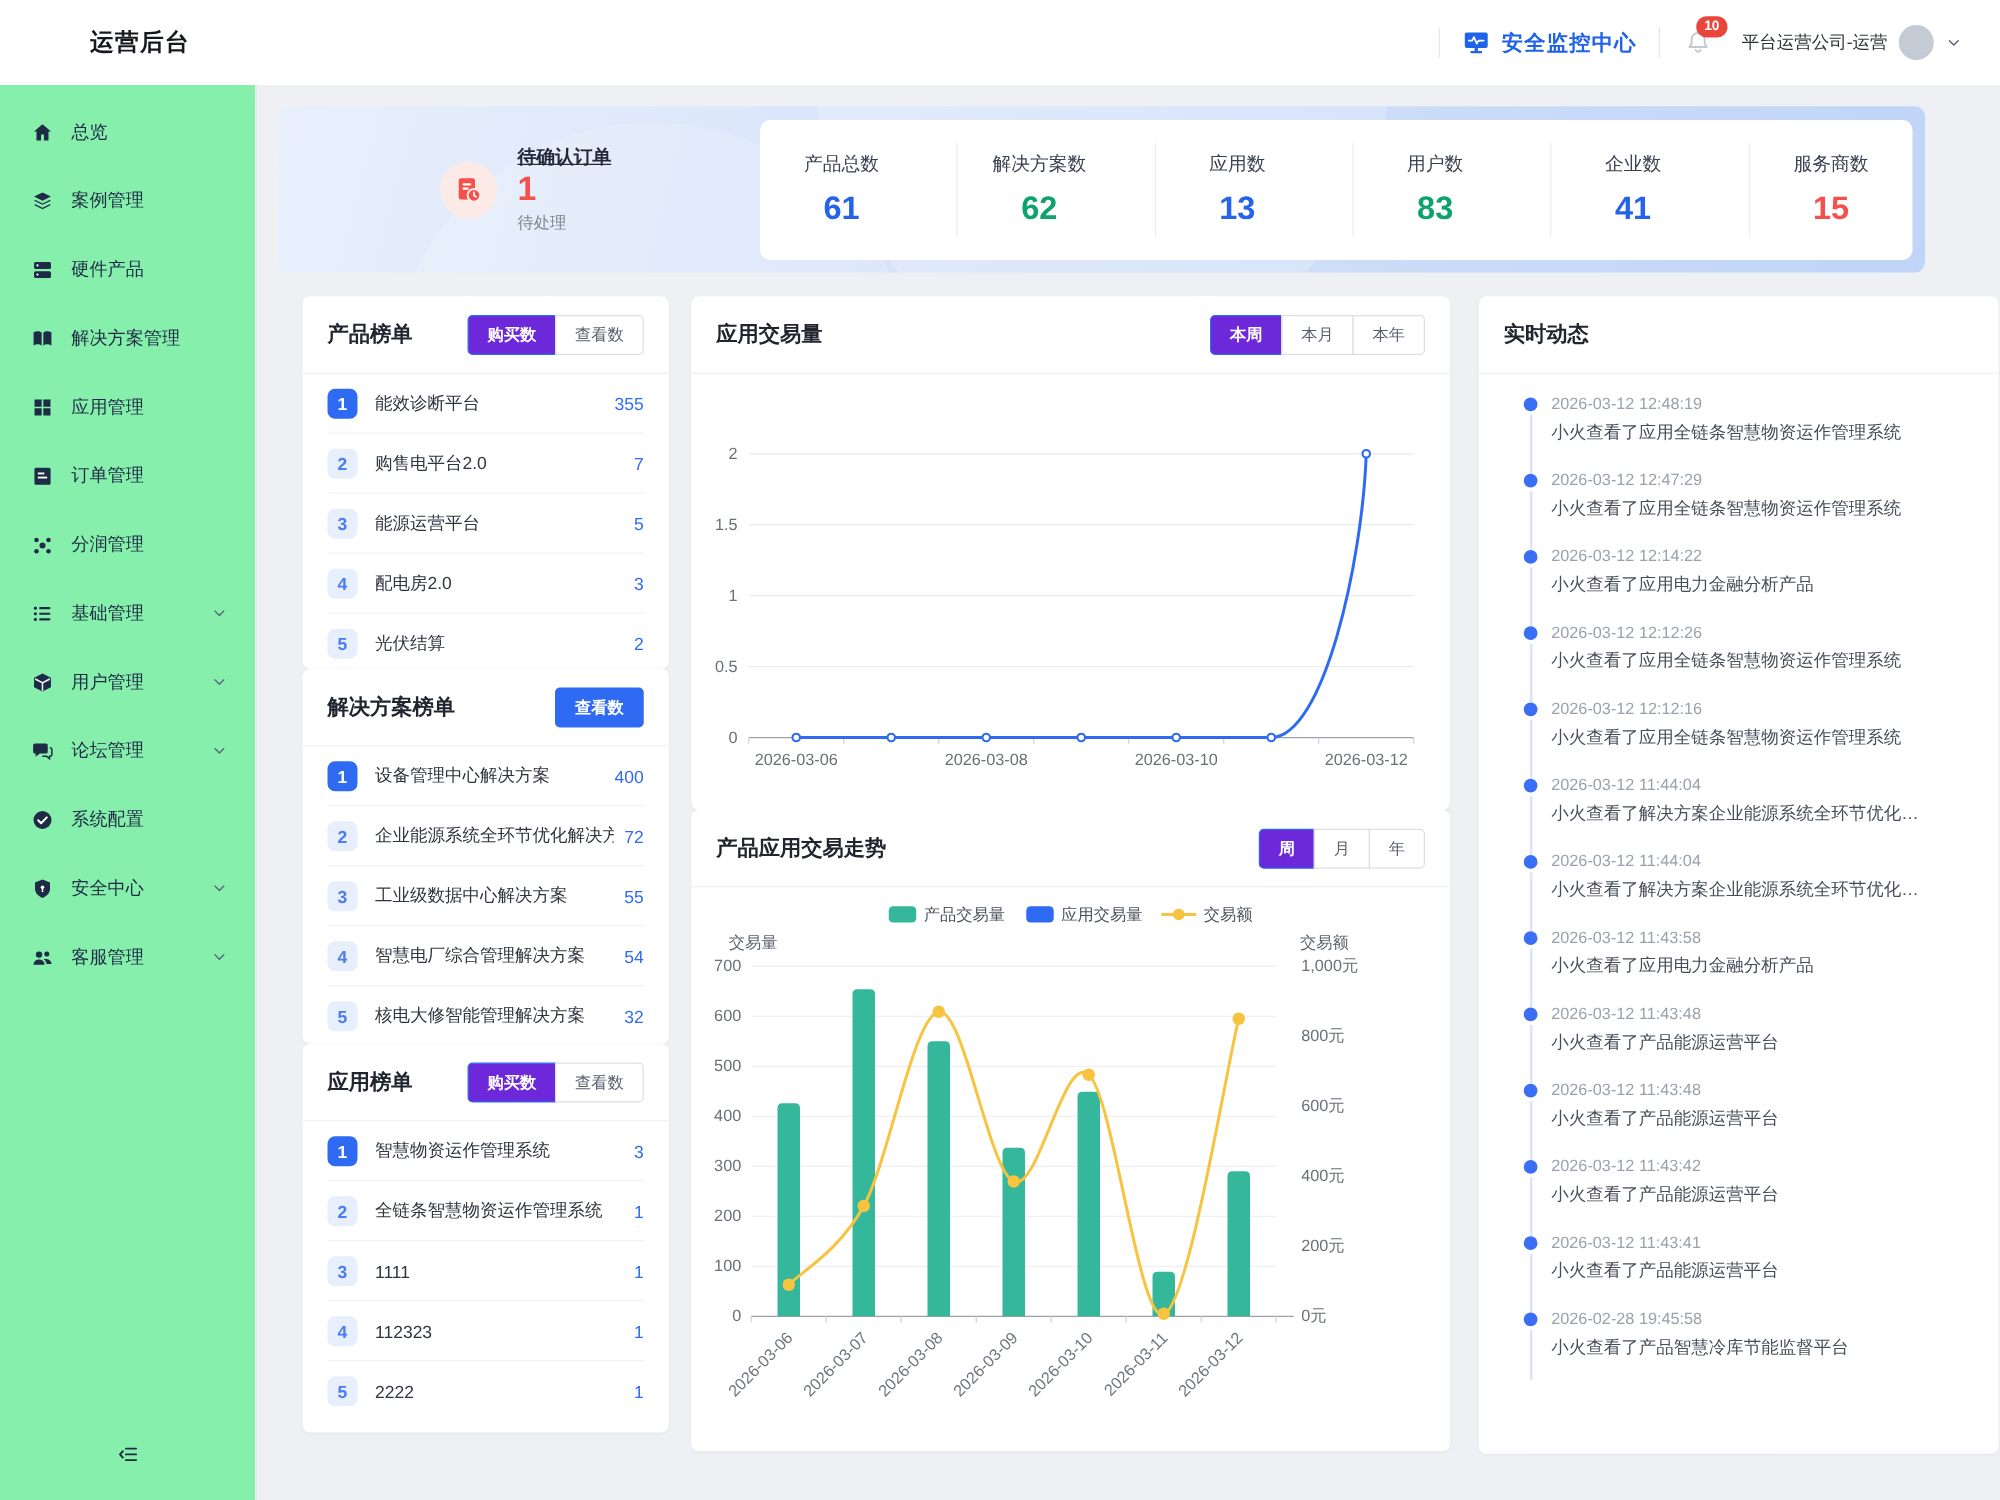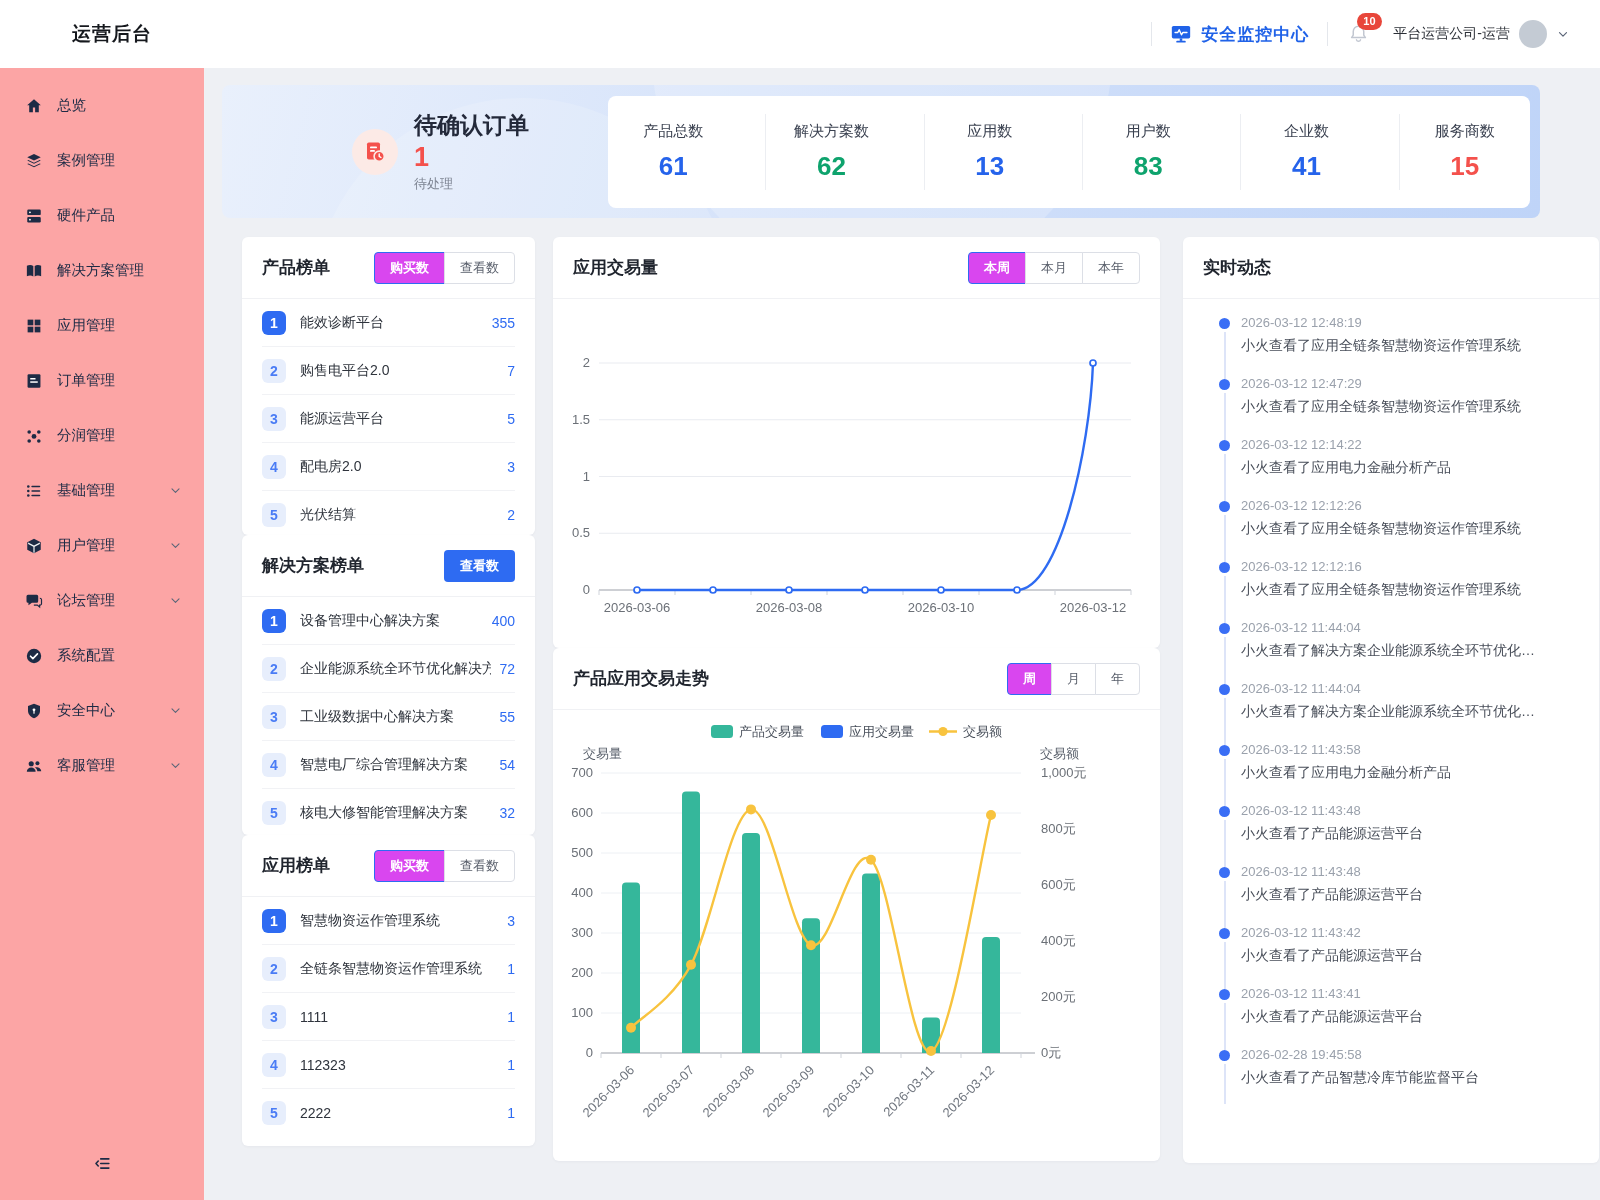--- a/index.html
+++ b/index.html
@@ -14,38 +14,38 @@
   .v-div { width:1px; height:24px; background:#e4e7ec; }
   .security { display:flex; align-items:center; gap:9px; color:#2062e8; font-weight:700; font-size:17px; cursor:pointer; letter-spacing:1px; }
   .bell-wrap { position:relative; margin:0 6px 0 2px; cursor:pointer; }
   .badge { position:absolute; top:-10px; left:9px; background:#e8463a; color:#fff; font-size:11px; font-weight:700; padding:2px 6px; border-radius:9px; line-height:1.2; }
   .user-chip { display:flex; align-items:center; gap:9px; cursor:pointer; }
   .user-name { font-size:14px; color:#2b2f36; }
   .avatar { width:28px; height:28px; border-radius:50%; background:#c4cbd4; }
 
   
   .body-row { display:flex; height:1132px; }
-  .sidebar { width:205px; background:#fca5a5; padding-top:10px; position:relative; flex:none; border-right:1px solid #f0f1f4; }
+  .sidebar { width:205px; background:#86efac; padding-top:10px; position:relative; flex:none; border-right:1px solid #f0f1f4; }
   .menu-item { height:55px; display:flex; align-items:center; padding:0 22px 0 25px; color:#1d2b45; font-size:14.5px; cursor:pointer; }
   .menu-item svg.mi { width:18px; height:18px; margin-right:14px; flex:none; }
   .menu-label { flex:1; white-space:nowrap; overflow:hidden; }
   .menu-chevron { width:13px; height:13px; color:#5b6578; flex:none; }
   .collapse-btn { position:absolute; bottom:28px; left:0; right:0; display:flex; justify-content:center; cursor:pointer; }
 
   .main { flex:1; padding:17px 0 0 17px; overflow:hidden; }
 
   
   .banner { width:1318px; height:133px; border-radius:8px; position:relative; overflow:hidden;
             background:linear-gradient(105deg,#e9f0fc 0%,#d6e3fa 40%,#bfd4f8 100%);
             display:flex; align-items:center; }
   .banner::before { content:''; position:absolute; left:430px; top:-260px; width:460px; height:460px; border-radius:50%; background:rgba(255,255,255,.22); }
   .banner::after  { content:''; position:absolute; left:90px; bottom:-300px; width:420px; height:420px; border-radius:50%; background:rgba(255,255,255,.16); }
   .pending { display:flex; align-items:center; margin-left:130px; gap:16px; position:relative; z-index:1; }
   .pending-icon { width:46px; height:46px; border-radius:50%; background:#fceae6; display:flex; align-items:center; justify-content:center; flex:none; }
-  .pending-title { font-size:23px; font-weight:700; color:#23293a; }
+  .pending-title { font-size:15px; font-weight:700; color:#23293a;text-decoration:underline; }
   .pending-count { font-size:27px; font-weight:700; color:#f4514c; line-height:1.25; }
   .pending-sub { font-size:13px; color:#7d8492; }
   .stats-card { margin-left:auto; margin-right:10px; width:922px; height:112px; background:#fff; border-radius:8px; display:flex; align-items:center; position:relative; z-index:1;gap:27px; }
   .stat { flex:1; height:76px; display:flex; flex-direction:column; align-items:center; justify-content:center; gap:10px; }
   .stat + .stat { border-left:1px solid #eceef2; }
   .stat-label { font-size:15px; color:#3a4150; }
   .stat-value { font-size:26px; font-weight:700; }
   .c-blue { color:#2563eb; } .c-green { color:#0ea36d; } .c-red { color:#f4514c; }
 
   
@@ -55,21 +55,21 @@
   .col-right { width:416px; flex:none; }
   .card { background:#fff; border-radius:6px; overflow:hidden; box-shadow:0 1px 3px rgba(20,30,60,.04); }
   .card + .card { }
   .card-head { height:62px; display:flex; align-items:center; justify-content:space-between; padding:0 20px; border-bottom:1px solid #f0f1f4; }
   .card-title { font-size:17px; font-weight:700; color:#20252e; }
 
   .seg { display:flex; }
   .seg-btn { height:32px; padding:0 15px; background:#fff; border:1px solid #dcdfe6; color:#595f6b; font-size:13px; cursor:pointer; margin-left:-1px; font-family:inherit; }
   .seg-btn:first-child { border-radius:4px 0 0 4px; margin-left:0; }
   .seg-btn:last-child  { border-radius:0 4px 4px 0; }
-  .seg-btn.active { background:#d946ef; border-color:#2e6bf2; color:#fff; font-weight:600; }
+  .seg-btn.active { background:#6d28d9; border-color:#2e6bf2; color:#fff; font-weight:600; }
   .btn-primary { height:32px; padding:0 16px; background:#2e6bf2; border:none; border-radius:4px; color:#fff; font-size:13px; font-weight:600; cursor:pointer; font-family:inherit; }
 
   .rank-row { height:48px; display:flex; align-items:center; margin:0 20px; border-bottom:1px solid #f1f2f5; }
   .rank-row:last-child { border-bottom:none; }
   .rank-badge { width:24px; height:24px; border-radius:6px; background:#e7eefc; color:#4a7cf5; font-size:14px; font-weight:600; display:flex; align-items:center; justify-content:center; flex:none; }
   .rank-badge.top { background:#2e6bf2; color:#fff; }
   .rank-name { margin-left:14px; font-size:14px; color:#2f343d; white-space:nowrap; overflow:hidden; }
   .rank-value { margin-left:auto; padding-left:8px; font-size:14px; color:#2e6bf2; flex:none; }
 
   .chart-wrap { padding:0 16px; }

